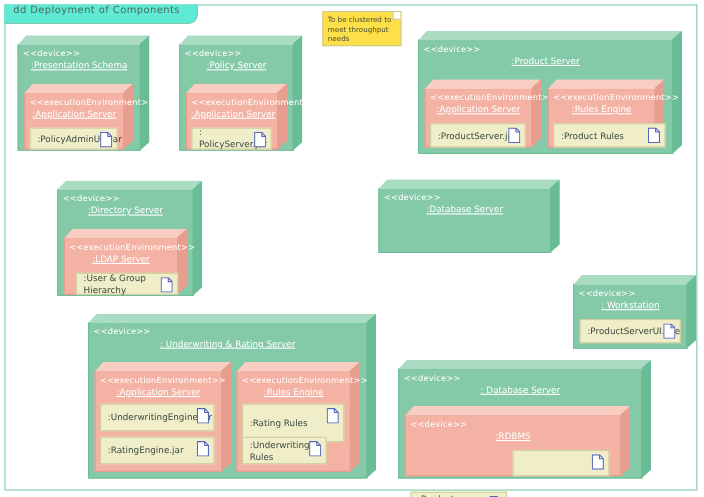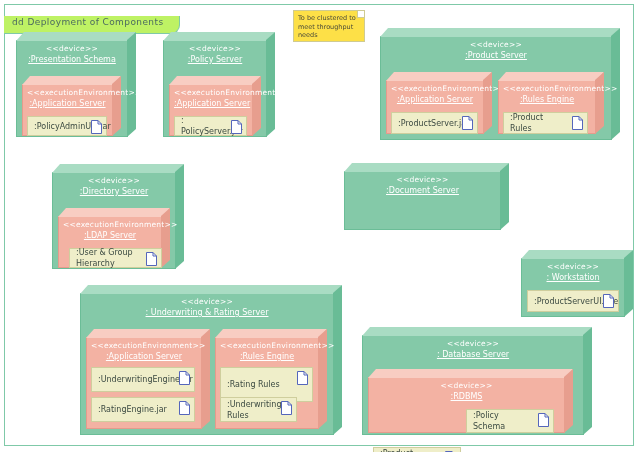--- a/index.html
+++ b/index.html
@@ -2,23 +2,23 @@
 <html><head>
 <meta charset="utf-8">
 <style>
   html,body{margin:0;padding:0;background:#ffffff;}
   body{width:640px;height:452px;overflow:hidden;
        font-family:"DejaVu Sans","Liberation Sans",sans-serif;}
 
   
   #frame{position:absolute;left:4px;top:4px;width:630px;height:442px;
          border:1.5px solid #7fc9a8;box-sizing:border-box;background:#fff;}
-  #frame-tab{position:absolute;left:4px;top:16px;height:18px;
+  #frame-tab{position:absolute;left:4px;top:4px;height:18px;
              border:1.5px solid #7fc9a8;border-top:none;border-left:none;
-             background:#bef264;box-sizing:border-box;
+             background:#5eead4;box-sizing:border-box;
              padding:1px 16px 1px 8px;font-size:9px;color:#4c6b60;
              letter-spacing:.4px;white-space:nowrap;
              border-bottom-right-radius:9px;}
 
   
   .node{position:absolute;box-sizing:border-box;}
   .node .face{position:absolute;left:0;top:8px;right:8px;bottom:0;
               background:#84c9a8;border:1px solid #6bbd97;box-sizing:border-box;}
   .node .top{position:absolute;left:0;top:0;width:100%;height:9px;
              background:#a9dcc3;
@@ -26,21 +26,21 @@
   .node .side{position:absolute;right:0;top:0;width:9px;bottom:0;
               background:#69bc96;
               clip-path:polygon(0 8px,100% 0,100% calc(100% - 8px),0 100%);}
   .node .inner{position:absolute;left:0;top:8px;right:8px;bottom:0;
                padding:4px 5px 5px 5px;box-sizing:border-box;}
 
   .node.env .face{background:#f3b2a3;border-color:#e59b8c;}
   .node.env .top{background:#f8cdc2;}
   .node.env .side{background:#e79e8e;}
 
-  .stereo{display:block;text-align:center;font-size:7.5px;color:#ffffff;
+  .stereo{display:block;font-size:7.5px;color:#ffffff;
           letter-spacing:.2px;line-height:10px;white-space:nowrap;}
   .nodename{display:block;text-align:center;font-size:8px;color:#ffffff;
             text-decoration:underline;line-height:11px;white-space:nowrap;
             margin-bottom:2px;}
 
   
   .artifact{position:relative;background:#efeec9;border:1px solid #cfce9d;
             box-sizing:border-box;font-size:8px;color:#3c4a42;
             display:flex;align-items:center;padding:0 22px 0 6px;
             line-height:11px;}
@@ -173,21 +173,21 @@
       </div>
     </div>
 
     <div class="node env" style="left:118px;top:36px;width:106px;height:62px;position:absolute;">
       <div class="face"></div>
       <div class="top"></div>
       <div class="side"></div>
       <div class="inner">
         <span class="stereo">&lt;&lt;executionEnvironment&gt;&gt;</span>
         <span class="nodename">:Rules Engine</span>
-        <div class="artifact" style="position:absolute;left:5px;top:32px;width:85px;height:22px;">
+        <div class="artifact" style="position:absolute;left:5px;top:32px;width:102px;height:22px;">
           <span>:Product Rules</span>
           <svg class="doc-icon" viewBox="0 0 11 14">
             <path d="M0.5 0.5 H7 L10.5 4 V13.5 H0.5 Z" fill="#ffffff" stroke="#5566bb"></path>
             <path d="M7 0.5 V4 H10.5" fill="none" stroke="#5566bb"></path>
           </svg>
         </div>
       </div>
     </div>
   </div>
 </div>
@@ -218,21 +218,21 @@
     </div>
   </div>
 </div>
 
 <div class="node" style="left:344px;top:163px;width:165px;height:67px;">
   <div class="face"></div>
   <div class="top"></div>
   <div class="side"></div>
   <div class="inner">
     <span class="stereo">&lt;&lt;device&gt;&gt;</span>
-    <span class="nodename">:Document Server</span>
+    <span class="nodename">:Database Server</span>
   </div>
 </div>
 
 <div class="node" style="left:521px;top:250px;width:112px;height:67px;">
   <div class="face"></div>
   <div class="top"></div>
   <div class="side"></div>
   <div class="inner">
     <span class="stereo">&lt;&lt;device&gt;&gt;</span>
     <span class="nodename">: Workstation</span>
@@ -320,21 +320,20 @@
         <span class="stereo">&lt;&lt;device&gt;&gt;</span>
         <span class="nodename">:RDBMS</span>
         <div class="artifact" style="position:absolute;left:5px;top:32px;width:88px;height:24px;margin-top:38px;">
           <span>:Product Schema</span>
           <svg class="doc-icon" viewBox="0 0 11 14">
             <path d="M0.5 0.5 H7 L10.5 4 V13.5 H0.5 Z" fill="#ffffff" stroke="#5566bb"></path>
             <path d="M7 0.5 V4 H10.5" fill="none" stroke="#5566bb"></path>
           </svg>
         </div>
         <div class="artifact" style="position:absolute;left:98px;top:32px;width:88px;height:24px;">
-          <span>:Policy Schema</span>
           <svg class="doc-icon" viewBox="0 0 11 14">
             <path d="M0.5 0.5 H7 L10.5 4 V13.5 H0.5 Z" fill="#ffffff" stroke="#5566bb"></path>
             <path d="M7 0.5 V4 H10.5" fill="none" stroke="#5566bb"></path>
           </svg>
         </div>
       </div>
     </div>
   </div>
 </div>
 

